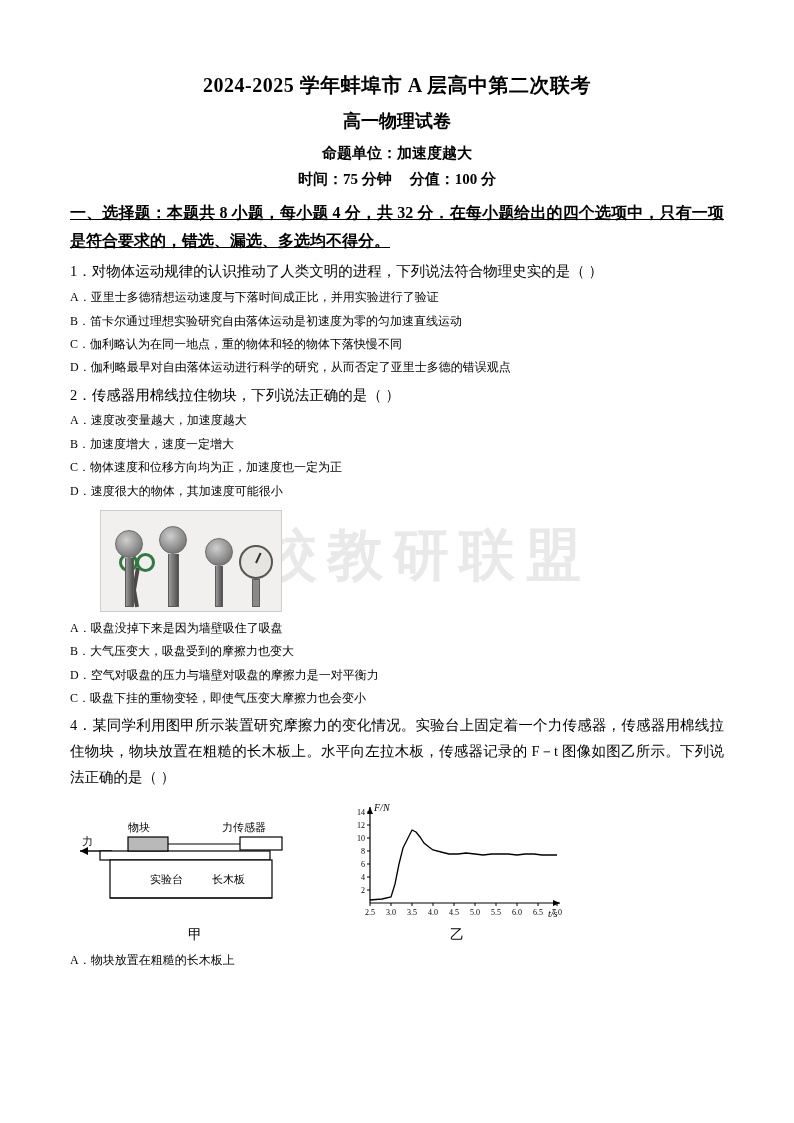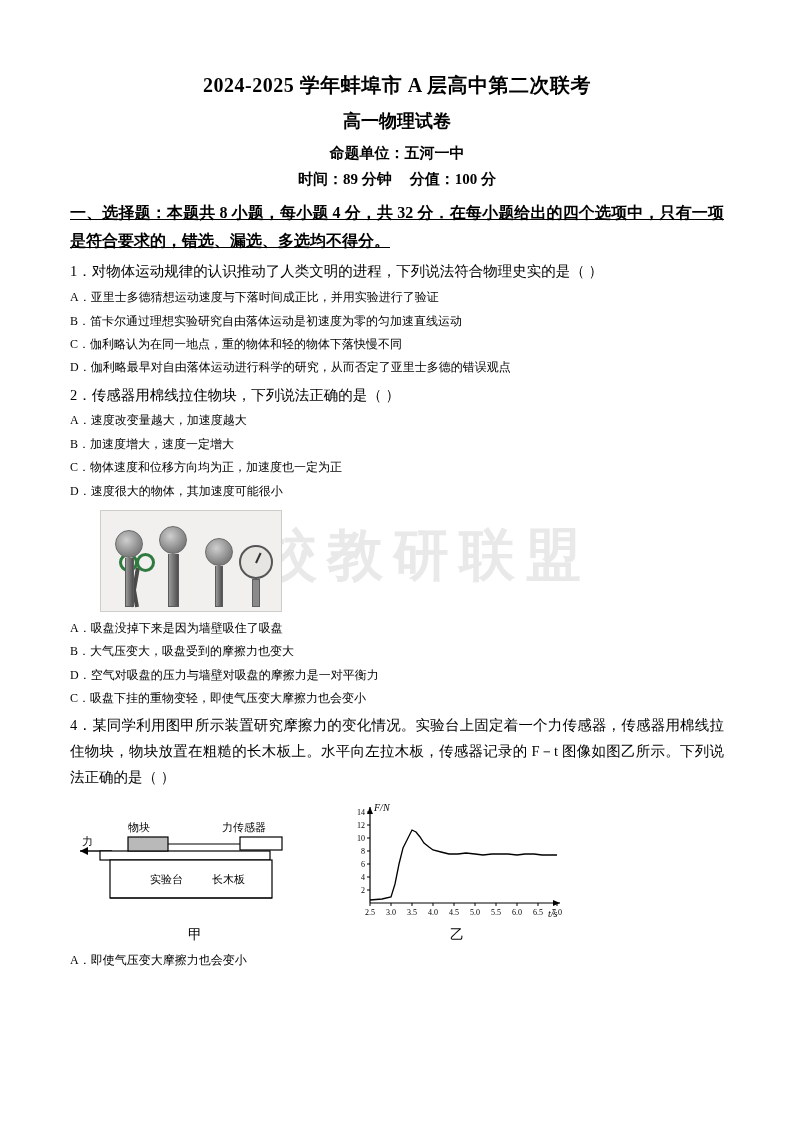--- a/index.html
+++ b/index.html
@@ -223,24 +223,24 @@
 <div class="page">
 
   <div class="watermark">名校教研联盟</div>
 
   <div class="content">
 
     <div class="doc-title">2024-2025 学年蚌埠市 A 层高中第二次联考</div>
     <div class="doc-subtitle">高一物理试卷</div>
 
     <div class="meta-line">
-      <span>命题单位：</span><span>五河一中</span>
+      <span>命题单位：</span><span>加速度越大</span>
     </div>
     <div class="meta-line">
-      <span>时间：</span><span>89 分钟</span><span class="gap"></span><span>分值：</span><span>100 分</span>
+      <span>时间：</span><span>75 分钟</span><span class="gap"></span><span>分值：</span><span>100 分</span>
     </div>
 
     <div class="section-head">一、选择题：本题共 8 小题，每小题 4 分，共 32 分．在每小题给出的四个选项中，只有一项是符合要求的，错选、漏选、多选均不得分。</div>
 
     <div class="q">
       <span>1．</span><span>对物体运动规律的认识推动了人类文明的进程，下列说法符合物理史实的是（     ）</span>
     </div>
     <div class="opt">A．亚里士多德猜想运动速度与下落时间成正比，并用实验进行了验证</div>
     <div class="opt">B．笛卡尔通过理想实验研究自由落体运动是初速度为零的匀加速直线运动</div>
     <div class="opt">C．伽利略认为在同一地点，重的物体和轻的物体下落快慢不同</div>
@@ -370,16 +370,16 @@
               <text x="215" y="116">7.0</text>
           </g>
 
           <polyline fill="none" stroke="#000" stroke-width="1.3" points="28,101 40,100 49,98 53,85 57,65 61,49 66,39 70,31 74,33 78,38 82,44 87,48 91,51 99,53 107,55 116,55 124,54 133,55 141,56 150,55 158,55 166,55 175,56 183,55 192,55 200,56 208,56 215,56"></polyline>
         </svg>
         <div class="cap">乙</div>
       </div>
 
     </div>
 
-    <div class="opt">A．即使气压变大摩擦力也会变小</div>
+    <div class="opt">A．物块放置在粗糙的长木板上</div>
 
   </div>
 </div>
 
 </body></html>

